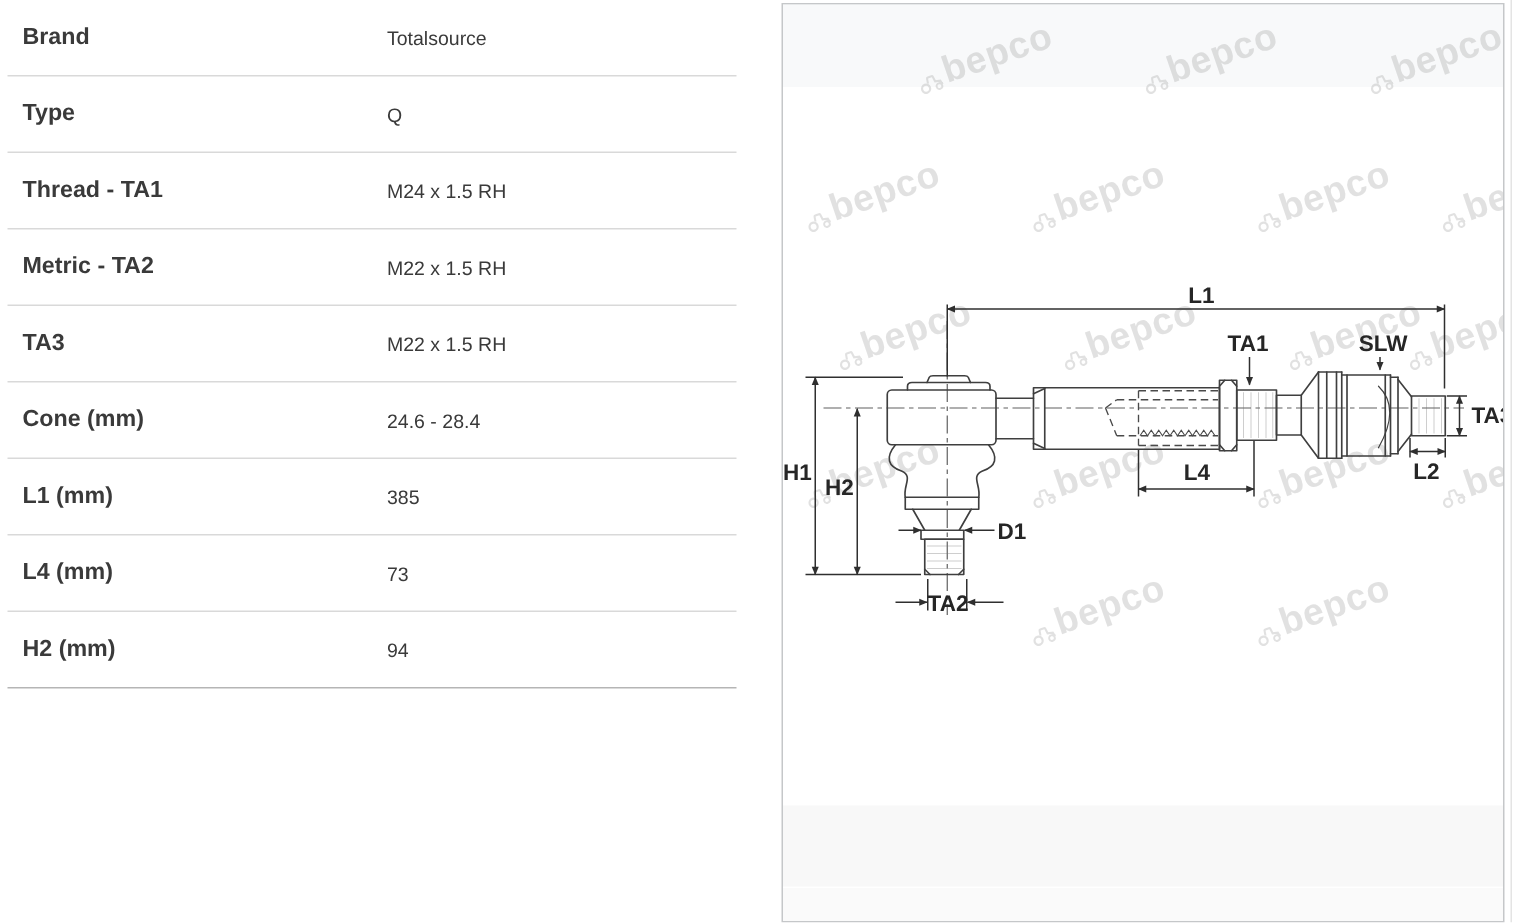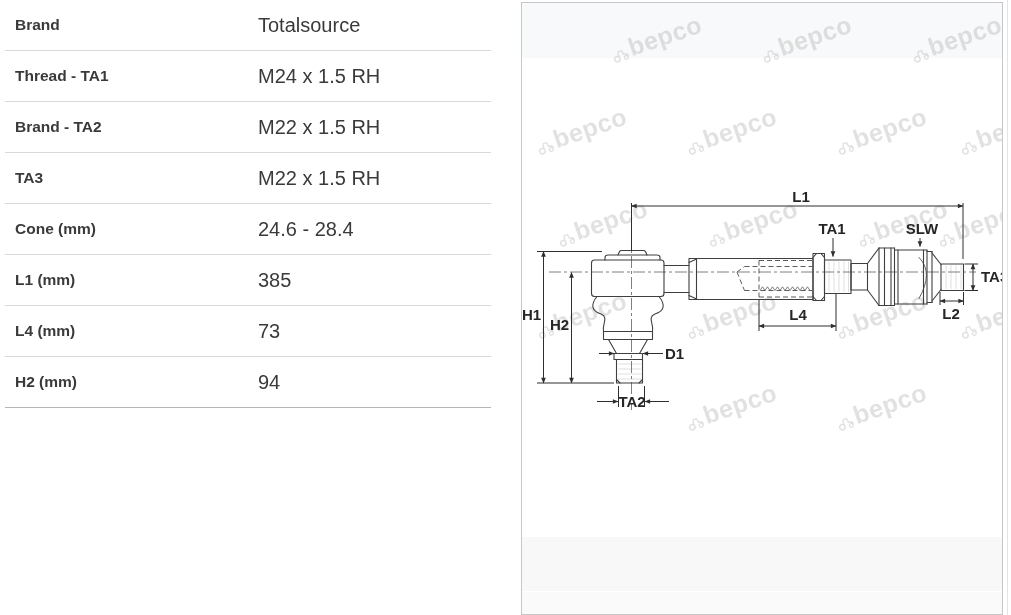--- a/index.html
+++ b/index.html
@@ -12,21 +12,21 @@
   .spec-table{position:absolute;left:0;top:0;width:491px;}
   .spec-row{
     height:50px;margin-left:5px;border-bottom:1px solid #d9d9d9;
     display:flex;align-items:center;position:relative;text-decoration:underline;
   }
   .spec-row.last{border-bottom:1px solid #b5b5b5;}
   .spec-label{
     position:absolute;left:10px;font-weight:700;font-size:15.5px;color:#3a3a3a;
   }
   .spec-value{
-    position:absolute;left:253px;font-size:20px;color:#3a3a3a;
+    position:absolute;left:253px;font-size:13px;color:#3a3a3a;
   }
   
   .image-card{
     position:absolute;left:521px;top:2px;width:482px;height:613px;
     border:1px solid #c5c7c9;background:#ffffff;box-sizing:border-box;
     overflow:hidden;
   }
   .card-top-band{
     position:absolute;left:0;top:0;right:0;height:55px;background:#f8f9fa;
   }
@@ -57,25 +57,29 @@
 </style>
 </head>
 <body>
 
 <div class="spec-table">
   <div class="spec-row">
     <div class="spec-label">Brand</div>
     <div class="spec-value">Totalsource</div>
   </div>
   <div class="spec-row">
+    <div class="spec-label">Type</div>
+    <div class="spec-value">Q</div>
+  </div>
+  <div class="spec-row">
     <div class="spec-label">Thread - TA1</div>
     <div class="spec-value">M24 x 1.5 RH</div>
   </div>
   <div class="spec-row">
-    <div class="spec-label">Brand - TA2</div>
+    <div class="spec-label">Metric - TA2</div>
     <div class="spec-value">M22 x 1.5 RH</div>
   </div>
   <div class="spec-row">
     <div class="spec-label">TA3</div>
     <div class="spec-value">M22 x 1.5 RH</div>
   </div>
   <div class="spec-row">
     <div class="spec-label">Cone (mm)</div>
     <div class="spec-value">24.6 - 28.4</div>
   </div>

